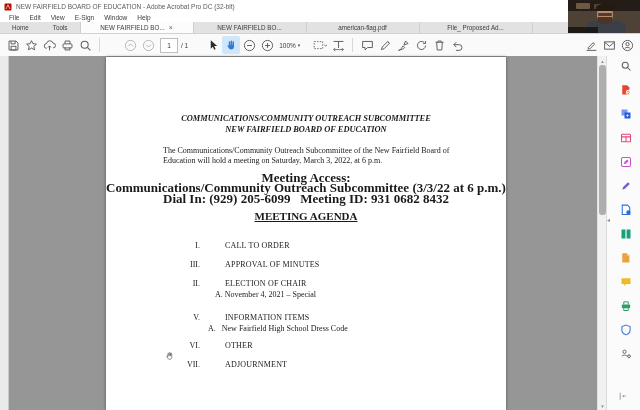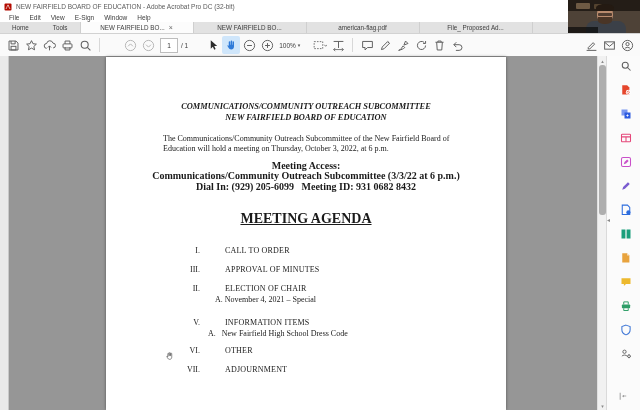--- a/index.html
+++ b/index.html
@@ -38,25 +38,25 @@
   .caret{font-size:5px;color:#555;line-height:1;}
 
   
   .docarea{position:absolute;top:56px;left:0;right:0;bottom:0;background:#969696;}
   .leftstrip{position:absolute;left:0;top:0;bottom:0;width:8px;background:#eaeaea;border-right:1px solid #c9c9c9;}
   .page{position:absolute;left:106px;top:1px;width:400px;height:353px;background:#fff;
         box-shadow:0 0 3px rgba(0,0,0,.45);font-family:"Liberation Serif",serif;color:#1a1a1a;}
   .b{font-weight:bold;}
   .u{text-decoration:underline;}
   .pre{white-space:pre;}
-  .pg-title{margin-top:44px;text-align:center;font-weight:bold;font-style:italic;font-size:8.4px;line-height:11px;}
+  .pg-title{margin-top:56px;text-align:center;font-weight:bold;font-style:italic;font-size:8.4px;line-height:11px;}
   .pg-intro{margin:11px 55px 0 57px;font-size:8px;line-height:10px;}
-  .pg-access{margin-top:7px;text-align:center;font-size:10px;line-height:10.4px;}
+  .pg-access{margin-top:7px;text-align:center;font-size:13px;line-height:10.4px;}
   .link{color:#0563c1;text-decoration:underline;cursor:pointer;}
-  .pg-agenda-head{margin-top:19px;text-align:center;font-size:14px;}
+  .pg-agenda-head{margin-top:6px;text-align:center;font-size:11px;}
   .pg-list{margin-top:19px;font-size:8px;line-height:10px;}
   .item{display:flex;margin-bottom:9px;}
   .item .num{width:94px;text-align:right;flex:none;}
   .item .lbl{margin-left:25px;letter-spacing:.2px;}
   .sub3{margin:-8px 0 13px 109px;}
   .sub5{margin:-8px 0 7px 102px;}
   .handcur{position:absolute;left:59px;top:290px;}
 
   
   .vscroll{position:absolute;right:33px;top:0;bottom:0;width:9px;background:#f1f1f1;border-left:1px solid #e0e0e0;}
@@ -283,21 +283,21 @@
   <div class="docarea">
     <div class="leftstrip"></div>
 
     <div class="page">
       <div class="pg-title">
         <div>COMMUNICATIONS/COMMUNITY OUTREACH SUBCOMMITTEE</div>
         <div>NEW FAIRFIELD BOARD OF EDUCATION</div>
       </div>
       <div class="pg-intro">
         <div>The Communications/Community Outreach Subcommittee of the New Fairfield Board of</div>
-        <div>Education will hold a meeting on Thursday, October 3, 2022, at 6 p.m.</div>
+        <div>Education will hold a meeting on Saturday, March 3, 2022, at 6 p.m.</div>
       </div>
       <div class="pg-access">
         <div class="b">Meeting Access:</div>
         <div class="b">Communications/Community Outreach Subcommittee (3/3/22 at 6 p.m.)</div>
         <div class="b pre">Dial In: (929) 205-6099   Meeting ID: 931 0682 8432</div>
       </div>
       <div class="pg-agenda-head">
         <span class="b u">MEETING AGENDA</span>
       </div>
       <div class="pg-list">

